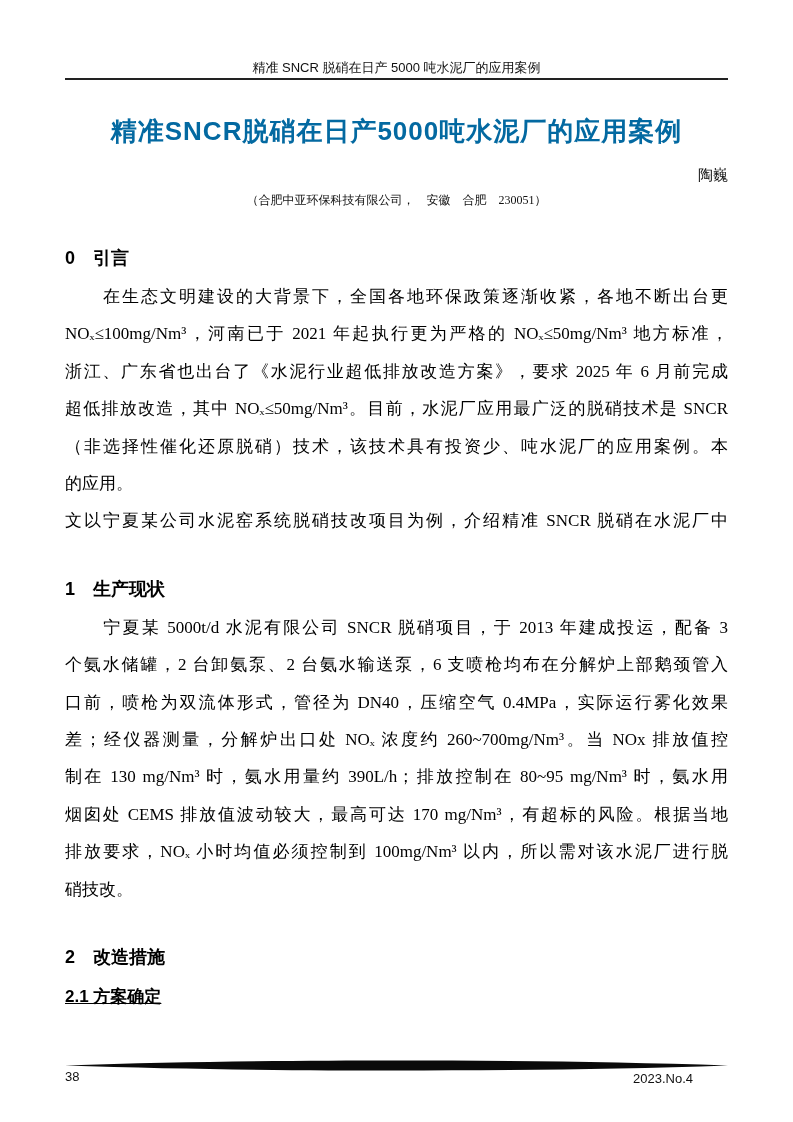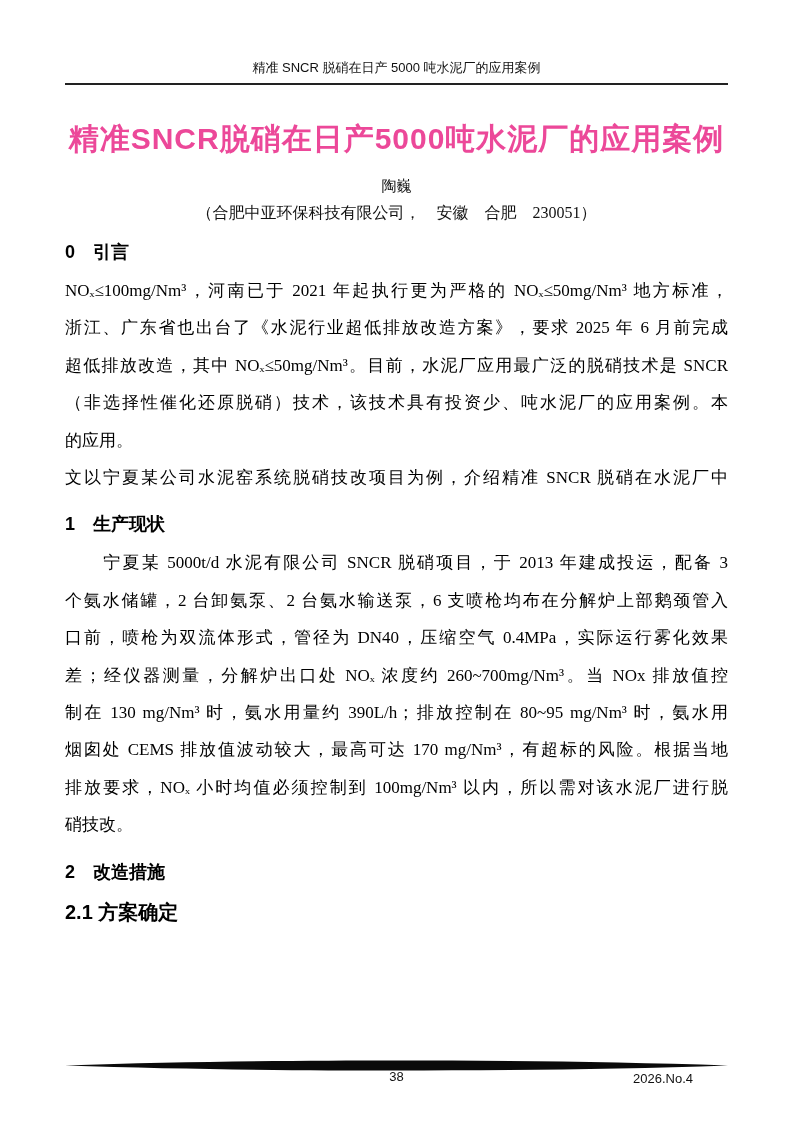--- a/index.html
+++ b/index.html
@@ -17,56 +17,55 @@
   .content { position: absolute; left: 65px; top: 0; width: 663px; }
 
   .running-header {
     padding-top: 58px;
     text-align: center;
     font-size: 13px;
     line-height: 20px;
     color: #111;
     font-family: "Liberation Sans", "DejaVu Sans", sans-serif;
     border-bottom: 2px solid #222;
-    padding-bottom: 5px;
   }
 
   .doc-title {
     margin-top: 34px;
     text-align: center;
-    font-size: 30px;
+    font-size: 26px;
     font-weight: bold;
     letter-spacing: 1px;
     font-family: "Liberation Sans", "DejaVu Sans", sans-serif;
-    color: #ec4899;
+    color: #0369a1;
   }
 
   .author {
     margin-top: 17px;
-    text-align: center;
+    text-align: right;
     font-size: 15px;
     color: #111;
   }
 
   .affiliation {
     margin-top: 7px;
     text-align: center;
-    font-size: 16px;
+    font-size: 12px;
     color: #111;
   }
 
   .section-heading {
-    margin-top: 15px;
+    margin-top: 36px;
     font-size: 18px;
     font-weight: bold;
     line-height: 26px;
     font-family: "Liberation Sans", "DejaVu Sans", sans-serif;
     color: #000;
   }
-  .section-heading.sub { font-size: 20px; margin-top: 14px; }
+  .section-heading.sub { font-size: 17px; margin-top: 14px; text-decoration: underline; }
 
   .paragraph { margin-top: 7px; }
   .body-line {
     font-size: 17px;
     line-height: 37.4px;
     text-align: justify;
     text-align-last: justify;
     white-space: nowrap;
     color: #000;
   }
@@ -85,21 +84,21 @@
     top: 1069px;
     width: 663px;
     height: 20px;
     font-size: 13px;
     font-family: "Liberation Sans", "DejaVu Sans", sans-serif;
     color: #111;
   }
   .page-number {
     position: absolute;
     left: 0; right: 0;
-    text-align: center;
+    text-align: left;
   }
   .issue-number {
     position: absolute;
     right: 35px;
     top: 2px;
   }
 </style>
 </head>
 <body>
 
@@ -110,20 +109,21 @@
 
     <h1 class="doc-title">精准SNCR脱硝在日产5000吨水泥厂的应用案例</h1>
 
     <div class="author">陶巍</div>
 
     <div class="affiliation">（合肥中亚环保科技有限公司，　安徽　合肥　230051）</div>
 
     <div class="section-heading">0　引言</div>
 
     <div class="paragraph">
+        <div class="body-line">　　在生态文明建设的大背景下，全国各地环保政策逐渐收紧，各地不断出台更</div>
         <div class="body-line">NOₓ≤100mg/Nm³，河南已于 2021 年起执行更为严格的 NOₓ≤50mg/Nm³ 地方标准，</div>
         <div class="body-line">浙江、广东省也出台了《水泥行业超低排放改造方案》，要求 2025 年 6 月前完成</div>
         <div class="body-line">超低排放改造，其中 NOₓ≤50mg/Nm³。目前，水泥厂应用最广泛的脱硝技术是 SNCR</div>
         <div class="body-line">（非选择性催化还原脱硝）技术，该技术具有投资少、吨水泥厂的应用案例。本</div>
         <div class="body-line last-line">的应用。</div>
         <div class="body-line">文以宁夏某公司水泥窑系统脱硝技改项目为例，介绍精准 SNCR 脱硝在水泥厂中</div>
       </div>
 
     <div class="section-heading">1　生产现状</div>
 
@@ -145,15 +145,15 @@
   </div>
 
   <div class="footer-rule">
     <svg width="663" height="11" viewBox="0 0 663 11">
       <path d="M0,5.5 C120,1.5 240,0.5 331,0.5 C430,0.5 550,1.5 663,5.5 C550,9.5 430,10.5 331,10.5 C240,10.5 120,9.5 0,5.5 Z" fill="#0a0a0a"></path>
     </svg>
   </div>
 
   <div class="footer-row">
     <div class="page-number">38</div>
-    <div class="issue-number">2026.No.4</div>
+    <div class="issue-number">2023.No.4</div>
   </div>
 </div>
 
 </body></html>

